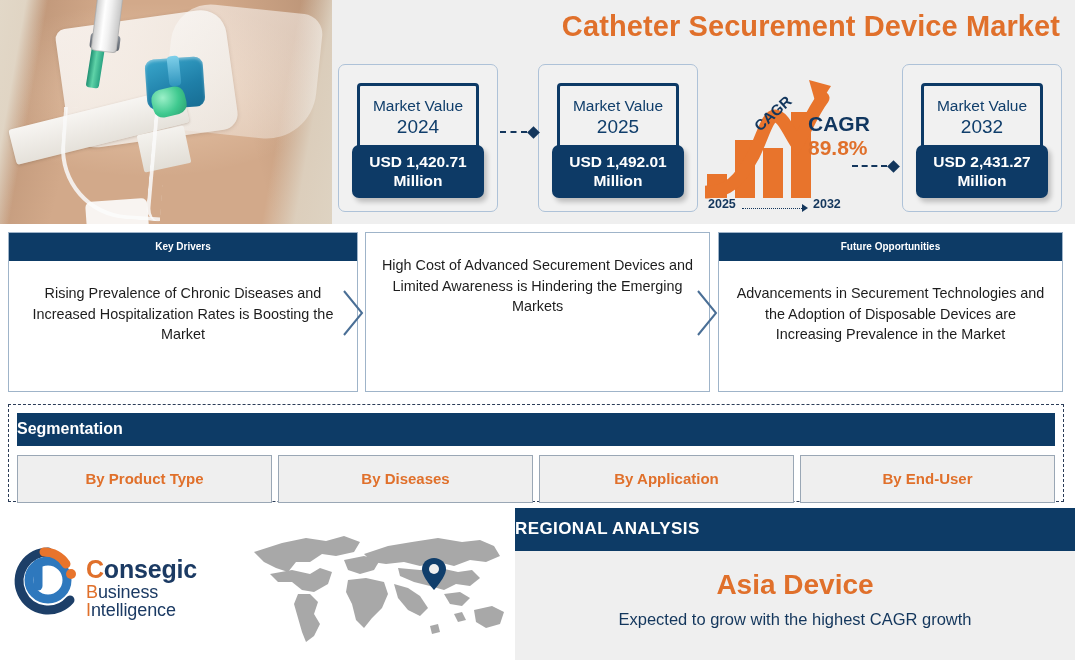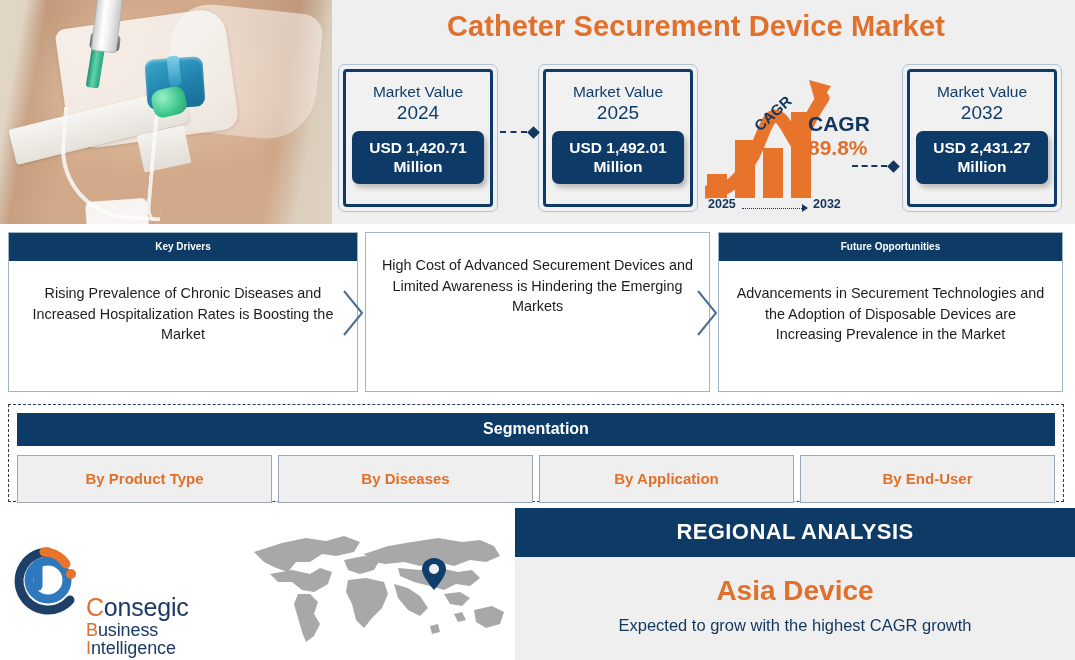--- a/index.html
+++ b/index.html
@@ -109,31 +109,31 @@
     border-radius: 0 0 0 14px; transform: rotate(5deg);
   }
   .tube3 {
     position: absolute; left: 86px; top: 200px; width: 62px; height: 30px;
     background: rgba(252,252,252,0.9); border-radius: 6px 6px 0 0;
     transform: rotate(-4deg);
   }
 
   .title {
     position: absolute; left: 332px; top: 10px; width: 728px;
-    text-align: center;
+    text-align: right;
     color: #e0702b; font-size: 29px; font-weight: bold;
     letter-spacing: 0.1px;
     font-family: "Liberation Sans", sans-serif;
   }
 
   
   .mv-card {
     position: absolute; top: 64px; height: 148px;
     border: 1px solid #aec2d8; border-radius: 7px;
-    background: #f1f1f1; box-sizing: border-box; padding: 4px;
+    background: #f1f1f1; box-sizing: border-box; padding: 18px;
   }
   .mv-inner {
     width: 100%; height: 100%;
     border: 3px solid #0d3a66; border-radius: 4px;
     box-sizing: border-box;
     display: flex; flex-direction: column; align-items: center;
     justify-content: flex-start; padding-top: 10px;
     background: #f1f1f1;
   }
   .mv-label { color: #103e6b; font-size: 15.5px; line-height: 19px; }
@@ -196,45 +196,45 @@
   #chev-1 { left: 343px; }
   #chev-2 { left: 697px; }
 
   
   .seg-outer {
     position: absolute; left: 8px; top: 404px; width: 1056px; height: 98px;
     border: 1px dashed #2b3c57; box-sizing: border-box; padding: 6px;
   }
   .seg-head {
     background: #0d3b66; color: #fff; font-weight: bold;
-    font-size: 16px; text-align: center; padding: 7px 0 8px;
+    font-size: 16px; padding: 7px 0 8px;
     margin: 2px 2px 9px;
   }
   .seg-row { display: flex; gap: 6px; padding: 0 2px; }
   .seg-cell {
     flex: 1; background: #efefef; border: 1px solid #9aa7b5;
     text-align: center; color: #e0702b; font-weight: bold;
     font-size: 15px; padding: 14px 0 15px; box-sizing: border-box;
   }
 
   
   .footer { position: absolute; left: 0; top: 508px; width: 1075px; height: 152px; background: #ffffff; }
   .logo-wrap { position: absolute; left: 14px; top: 38px; width: 230px; height: 80px; }
   .logo-text { position: absolute; left: 72px; top: 9px; }
-  .logo-name { font-size: 25px; font-weight: normal; color: #1b3a63; line-height: 28px; letter-spacing:-0.2px;margin-top:38px; }
+  .logo-name { font-size: 25px; font-weight: bold; color: #1b3a63; line-height: 28px; letter-spacing:-0.2px; }
   .logo-name .c1 { color: #e0702b; }
   .logo-sub { font-size: 18px; color: #1b3a63; line-height: 18px; letter-spacing:-0.1px;}
   .logo-sub .o { color: #e0702b; }
 
   .map-wrap { position: absolute; left: 248px; top: 24px; width: 262px; height: 118px; }
 
   .ra-panel { position: absolute; left: 515px; top: 508px; width: 560px; height: 152px; background: #efefef; }
   .ra-head {
-    background: #0d3b66; color: #ffffff; font-weight: bold; font-size: 22px;
-    letter-spacing: 0.4px; text-align: center; padding: 11px 0 12px;
+    background: #0d3b66; color: #ffffff; font-weight: bold; font-size: 17px;
+    letter-spacing: 0.4px; padding: 11px 0 12px;
   }
   .ra-region { color: #e0702b; font-size: 28px; font-weight: bold; text-align: center; margin-top: 18px; }
   .ra-note { color: #13365c; font-size: 16.5px; text-align: center; margin-top: 9px; }
 </style>
 </head>
 <body>
 
 <div class="page">
 
   <div class="top-band">

